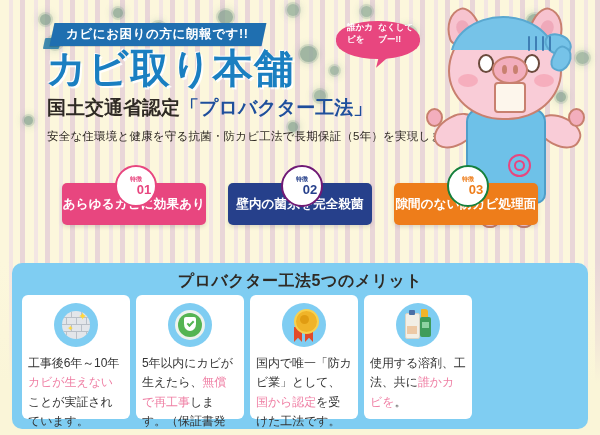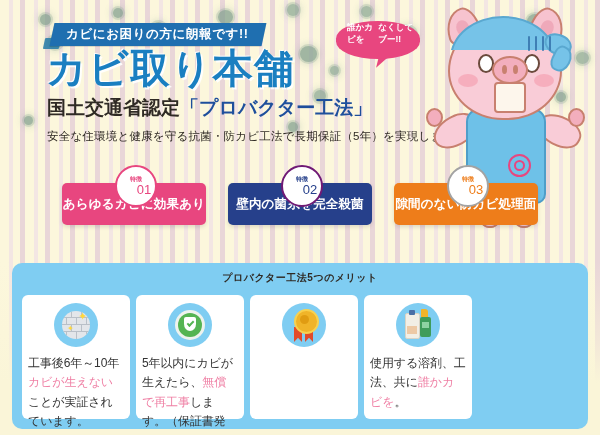--- a/index.html
+++ b/index.html
@@ -148,33 +148,33 @@
   }
   .feat1{left:62px;background:#e8467f;}
   .feat2{left:228px;background:#26408b;}
   .feat3{left:394px;background:#ee7d1a;}
   .badge{
     position:absolute;top:165px;width:38px;height:38px;border-radius:50%;
     background:#fff;display:flex;flex-direction:column;
     align-items:center;justify-content:center;line-height:1;
   }
   .badge .bt{font-size:6px;font-weight:bold;margin-bottom:1px;}
-  .badge .bn{font-size:13px;font-weight:normal;margin-left:16px;}
+  .badge .bn{font-size:13px;font-weight:bold;margin-left:16px;}
   .badge1{left:115px;border:2px solid #e8467f;color:#e8467f;}
   .badge2{left:281px;border:2px solid #701a75;color:#26408b;}
-  .badge3{left:447px;border:2px solid #a3a3a3;color:#ee7d1a;}
+  .badge3{left:447px;border:2px solid #15803d;color:#ee7d1a;}
 
   
   .panel{
     position:absolute;left:12px;top:263px;width:576px;height:166px;
     background:#7fcdf2;border-radius:10px;
   }
   .panel-title{
     position:absolute;left:0;top:8px;width:576px;text-align:center;
-    font-size:10px;font-weight:bold;color:#2f2a24;letter-spacing:.5px;
+    font-size:16px;font-weight:bold;color:#2f2a24;letter-spacing:.5px;
   }
   .cards{
     position:absolute;left:10px;top:32px;width:556px;
     display:flex;gap:6px;
   }
   .card{
     width:108px;height:124px;background:#fff;border-radius:6px;
     position:relative;box-sizing:border-box;padding:8px 6px 6px;
   }
   .cicon{
@@ -350,20 +350,21 @@
         </div>
         <div class="ctext"><span>5年以内にカビが生えたら、</span><span class="hl">無償で再工事</span><span>します。（保証書発行）</span></div>
       </div>
 
       <div class="card">
         <div class="cicon">
           <div class="rib-l"></div>
             <div class="rib-r"></div>
             <div class="medal"></div>
         </div>
+        <div class="ctext"><span>国内で唯一「防カビ業」として、</span><span class="hl">国から認定</span><span>を受けた工法です。</span></div>
       </div>
 
 
       <div class="card">
         <div class="cicon">
           <div class="bot1"></div>
             <div class="bot2"></div>
         </div>
         <div class="ctext"><span>使用する溶剤、工法、共に</span><span class="hl">誰かカビを</span><span>。</span></div>
       </div>

